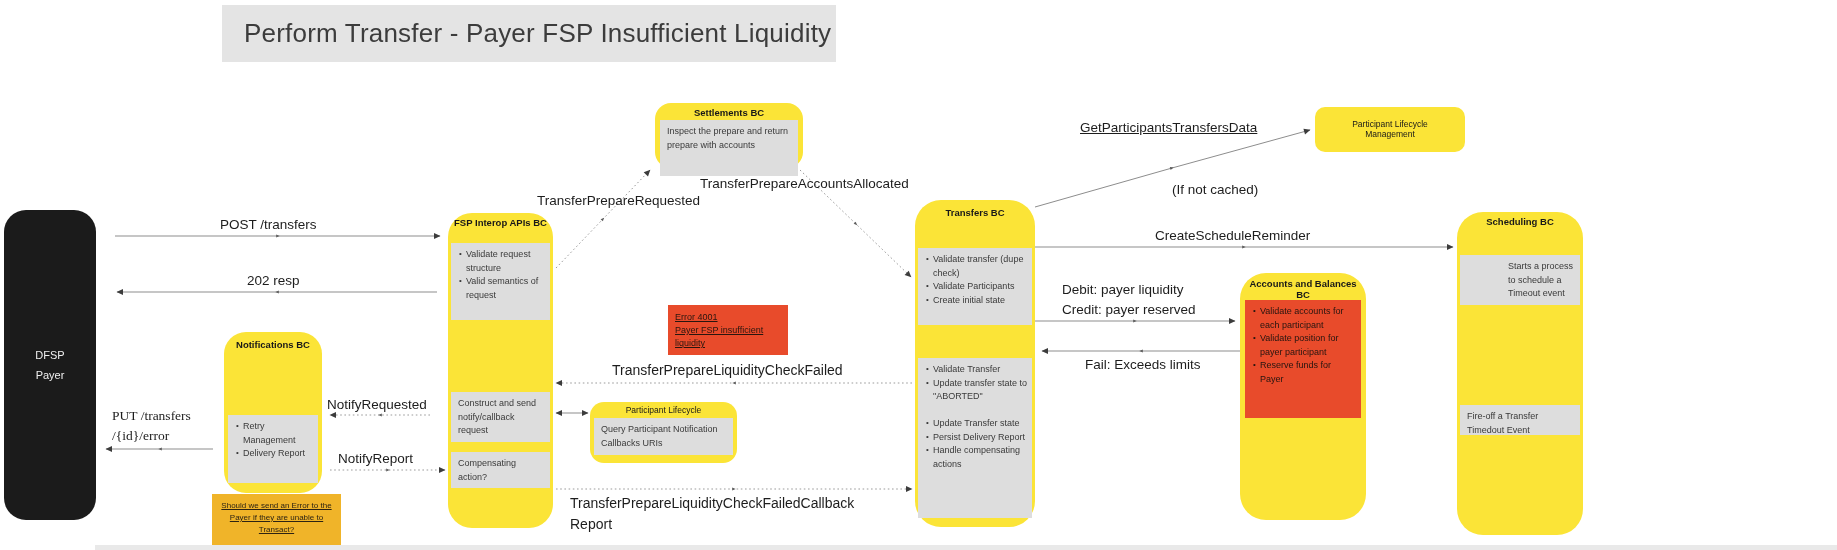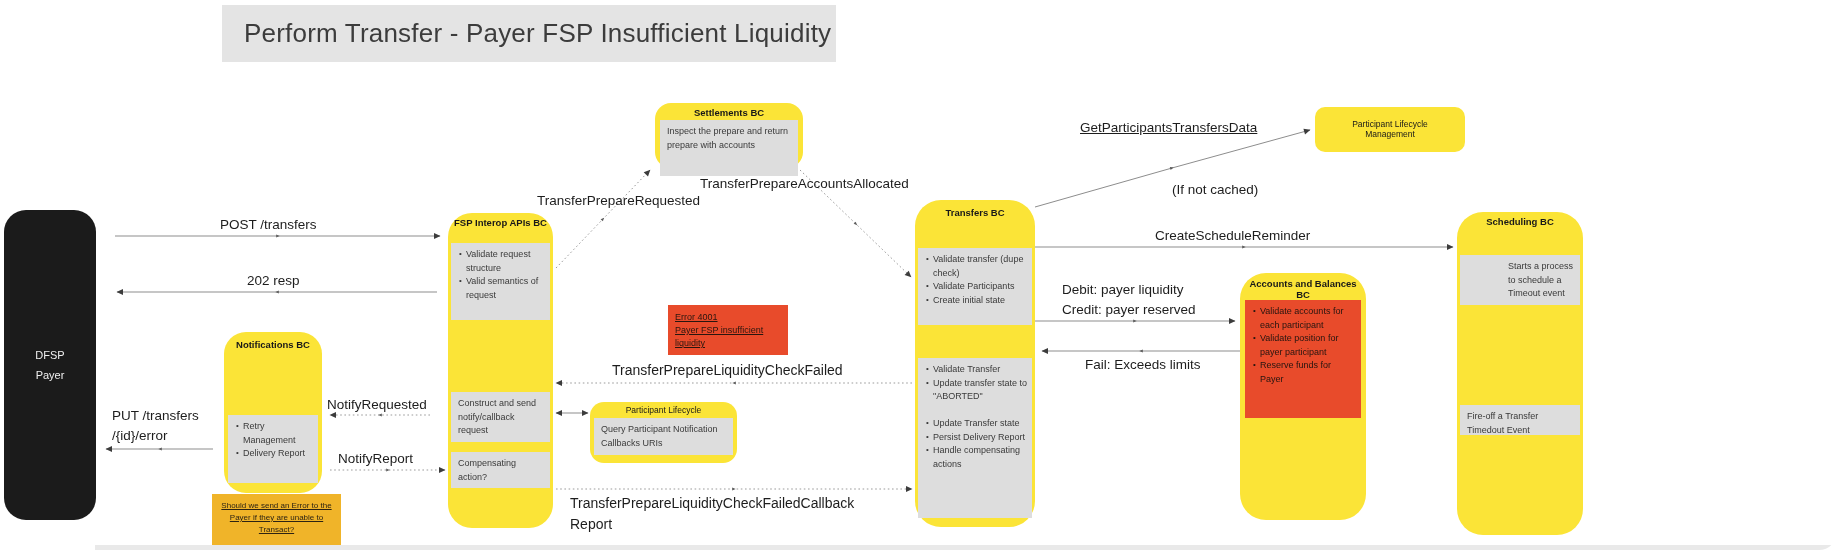--- a/index.html
+++ b/index.html
@@ -1,18 +1,18 @@
 <!DOCTYPE html>
 <html style="--yellow: #FBE437; --red: #E84B2B; --amber: #F0B429; --card_gray: #DDDDDD; --title_bg: #E4E4E4;"><head>
 <meta charset="utf-8">
 <style>
   html,body{margin:0;padding:0;background:#ffffff;}
   #canvas{
     position:relative;width:1837px;height:550px;background:#ffffff;overflow:hidden;
-    font-family:"Liberation Sans","DejaVu Sans",sans-serif;color:#1f1f1f;border-radius:18px;
+    font-family:"Liberation Sans","DejaVu Sans",sans-serif;color:#1f1f1f;
   }
   .title-bar{
     position:absolute;left:222px;top:5px;width:614px;height:57px;
     background:var(--title_bg,#e4e4e4);display:flex;align-items:center;
     font-size:26px;color:#3c3c3c;padding-left:22px;box-sizing:border-box;letter-spacing:.2px;
   }
   .actor{
     position:absolute;left:4px;top:210px;width:92px;height:310px;border-radius:22px;
     background:#1b1b1b;display:flex;flex-direction:column;align-items:center;justify-content:center;
     gap:8px;color:#f0f0f0;font-size:11px;
@@ -158,21 +158,21 @@
     <div class="node-header plain" style="padding-top:4px;font-size:8.5px;">Participant Lifecycle</div>
     <div class="card" style="top:16px;height:37px;left:4px;right:4px;">Query Participant Notification Callbacks URIs</div>
   </div>
 
   <div class="note red" style="left:668px;top:305px;width:120px;height:50px;">Error 4001
 Payer FSP insufficient liquidity</div>
   <div class="note amber" style="left:212px;top:494px;width:129px;height:54px;">Should we send an Error to the Payer if they are unable to Transact?</div>
 
   <div class="msg" style="left:220px;top:215px;">POST /transfers</div>
   <div class="msg" style="left:247px;top:271px;">202 resp</div>
-  <div class="msg" style="left:112px;top:406px;">PUT /transfers
+  <div class="msg" style="left:112px;top:406px;font-family:Liberation Serif, serif;">PUT /transfers
 /{id}/error</div>
   <div class="msg" style="left:327px;top:395px;">NotifyRequested</div>
   <div class="msg" style="left:338px;top:449px;">NotifyReport</div>
   <div class="msg" style="left:537px;top:191px;">TransferPrepareRequested</div>
   <div class="msg" style="left:700px;top:174px;">TransferPrepareAccountsAllocated</div>
   <div class="msg" style="left:1080px;top:118px;text-decoration:underline;">GetParticipantsTransfersData</div>
   <div class="msg" style="left:1172px;top:180px;">(If not cached)</div>
   <div class="msg" style="left:1155px;top:226px;">CreateScheduleReminder</div>
   <div class="msg" style="left:1062px;top:280px;">Debit: payer liquidity
 Credit: payer reserved</div>

